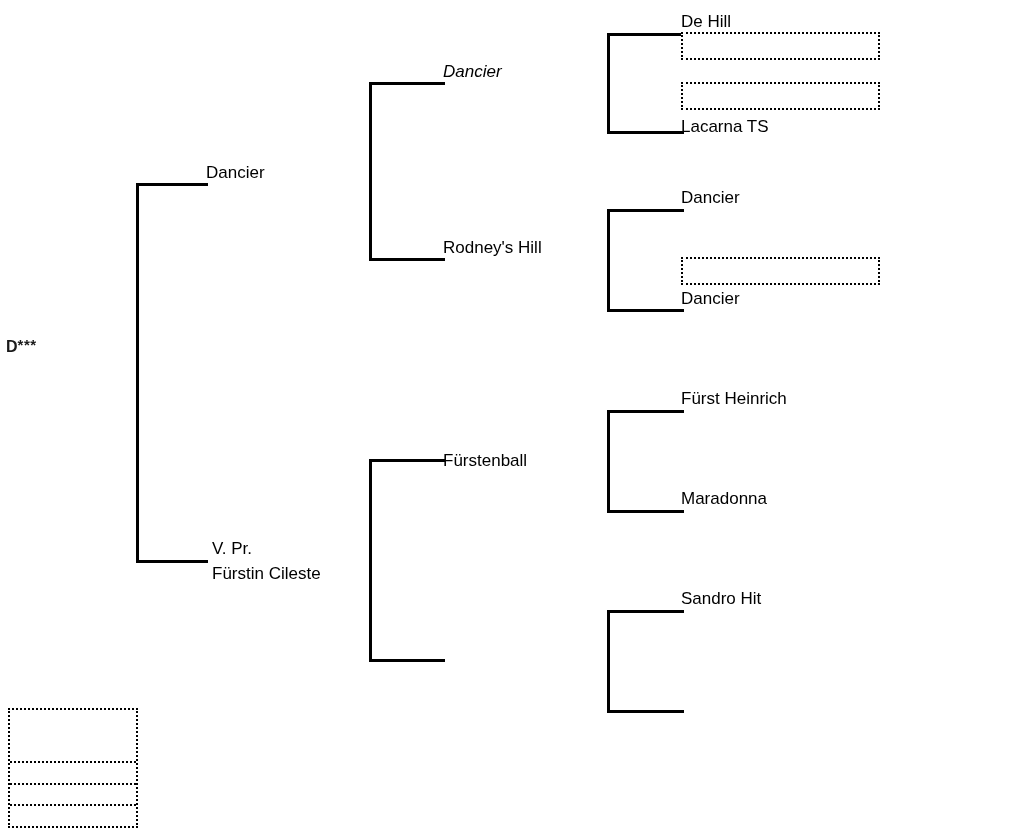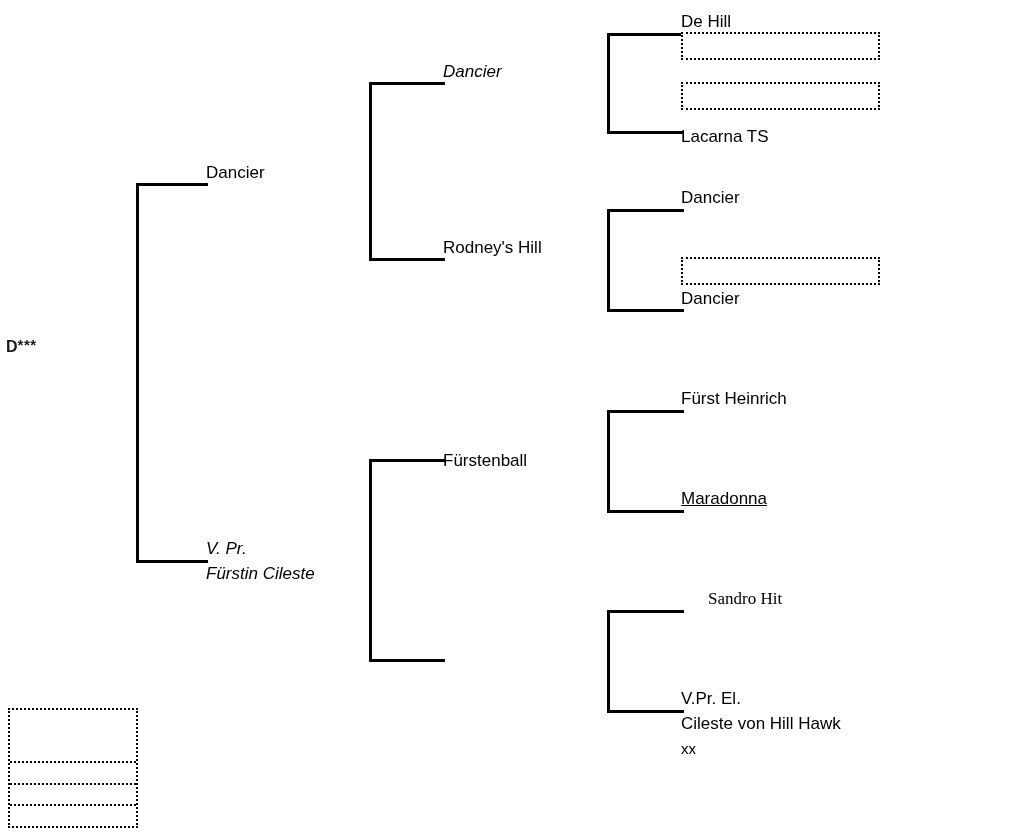--- a/index.html
+++ b/index.html
@@ -106,21 +106,21 @@
   <div class="root-label" style="left:6px; top:336px;"><span>D</span><span class="stars">***</span></div>
 
   <div class="bracket" style="left:136px; top:183px; width:72px; height:380px;">
     <div class="vline"></div>
     <div class="hline-top" style="width:72px;"></div>
     <div class="hline-bottom" style="width:72px;"></div>
   </div>
 
   <div class="node-label" style="left:206px; top:160px;"><span>Dancier</span></div>
 
-  <div class="node-label" style="left:206px; top:536px;font-style:italic;"><span>V. Pr.</span><span class="line2">Fürstin Cileste</span></div>
+  <div class="node-label" style="left:212px; top:536px;"><span>V. Pr.</span><span class="line2">Fürstin Cileste</span></div>
 
   <div class="bracket" style="left:369px; top:82px; width:76px; height:179px;">
     <div class="vline"></div>
     <div class="hline-top" style="width:76px;"></div>
     <div class="hline-bottom" style="width:76px;"></div>
   </div>
 
   <div class="node-label" style="left:443px; top:59px;font-style:italic;"><span>Dancier</span></div>
 
   <div class="node-label" style="left:443px; top:235px;"><span>Rodney's Hill</span></div>
@@ -139,21 +139,21 @@
     <div class="hline-top" style="width:77px;"></div>
     <div class="hline-bottom" style="width:77px;"></div>
   </div>
 
   <div class="node-label" style="left:681px; top:9px;"><span>De Hill</span></div>
 
   <div class="dotted-field" style="left:681px; top:32px; width:199px; height:28px;"></div>
 
   <div class="dotted-field" style="left:681px; top:82px; width:199px; height:28px;"></div>
 
-  <div class="node-label" style="left:681px; top:124px;"><span>Lacarna TS</span></div>
+  <div class="node-label" style="left:681px; top:114px;"><span>Lacarna TS</span></div>
 
   <div class="bracket" style="left:607px; top:209px; width:77px; height:103px;">
     <div class="vline"></div>
     <div class="hline-top" style="width:77px;"></div>
     <div class="hline-bottom" style="width:77px;"></div>
   </div>
 
   <div class="node-label" style="left:681px; top:185px;"><span>Dancier</span></div>
 
   <div class="dotted-field" style="left:681px; top:257px; width:199px; height:28px;"></div>
@@ -161,31 +161,30 @@
   <div class="node-label" style="left:681px; top:286px;"><span>Dancier</span></div>
 
   <div class="bracket" style="left:607px; top:410px; width:77px; height:103px;">
     <div class="vline"></div>
     <div class="hline-top" style="width:77px;"></div>
     <div class="hline-bottom" style="width:77px;"></div>
   </div>
 
   <div class="node-label" style="left:681px; top:386px;"><span>Fürst Heinrich</span></div>
 
-  <div class="node-label" style="left:681px; top:486px;text-decoration:underline;"><span>Maradonna</span></div>
+  <div class="node-label" style="left:681px; top:486px;"><span>Maradonna</span></div>
 
   <div class="bracket" style="left:607px; top:610px; width:77px; height:103px;">
     <div class="vline"></div>
     <div class="hline-top" style="width:77px;"></div>
     <div class="hline-bottom" style="width:77px;"></div>
   </div>
 
-  <div class="node-label" style="left:708px; top:586px;font-family:Liberation Serif, serif;"><span>Sandro Hit</span></div>
+  <div class="node-label" style="left:681px; top:586px;"><span>Sandro Hit</span></div>
 
-  <div class="node-label" style="left:681px; top:686px;"><span>V.Pr. El.</span><span class="line2">Cileste von Hill Hawk</span><span class="line3 small-suffix">xx</span></div>
 
   <div class="dotted-stack" style="left:8px; top:708px; width:130px; height:120px;">
     <div class="stack-row" style="height:53px;"></div>
     <div class="stack-row" style="height:22px;"></div>
     <div class="stack-row" style="height:21px;"></div>
     <div class="stack-row" style="height:20px;"></div>
   </div>
 
 </div>
 

